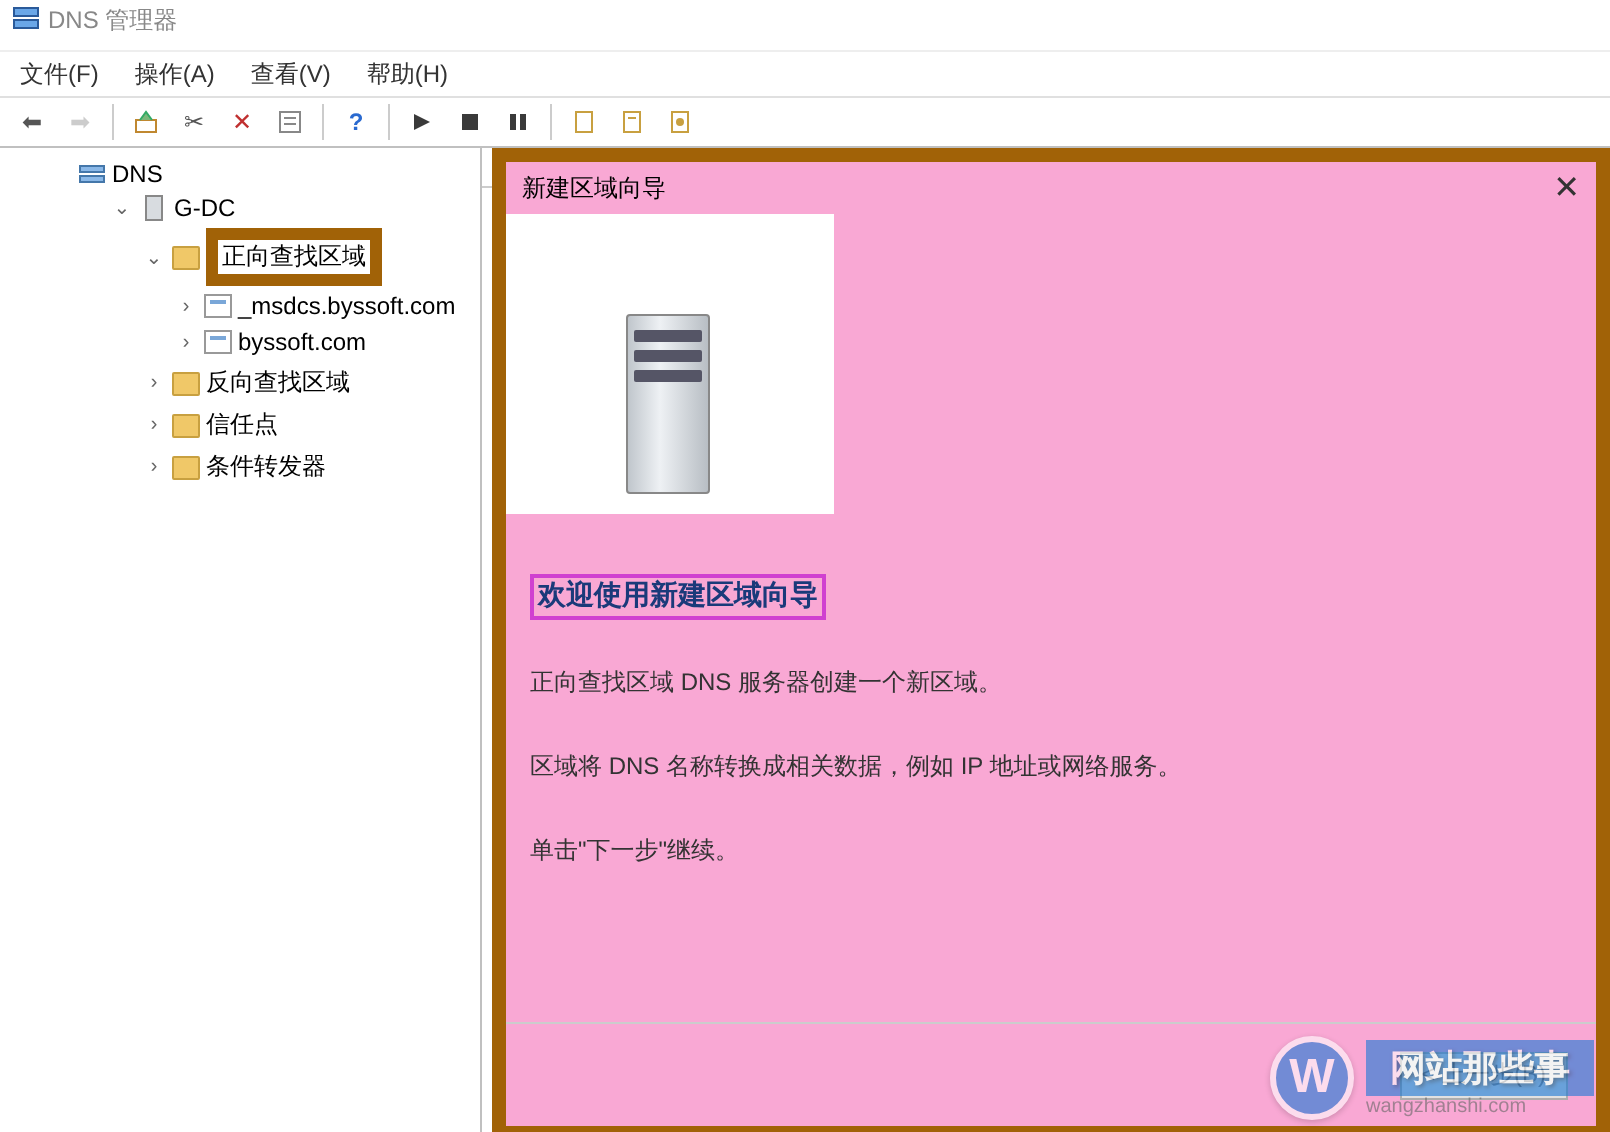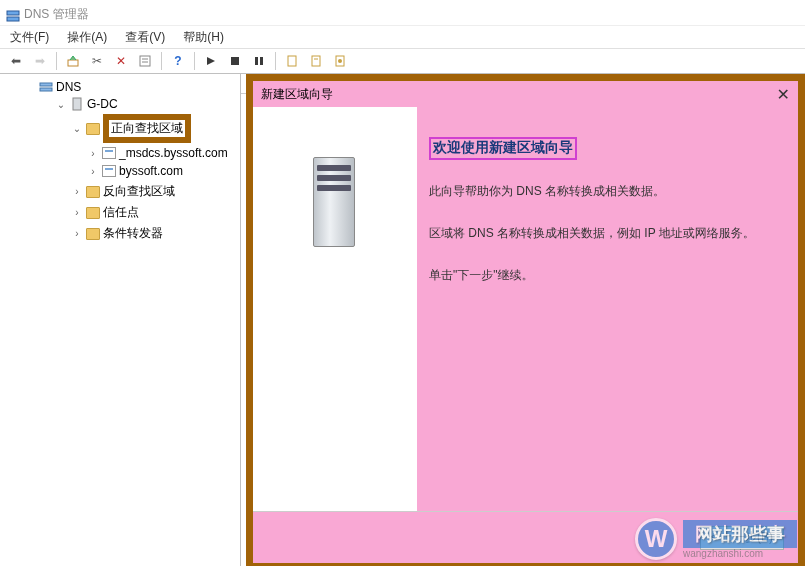--- a/index.html
+++ b/index.html
@@ -1,18 +1,18 @@
 <!DOCTYPE html>
 <html><head>
 <meta charset="utf-8">
 <style>
 * { box-sizing: border-box; margin: 0; padding: 0; font-family: "Microsoft YaHei", "Segoe UI", sans-serif; font-size: 12px; }
 body { background: #fff; width: 805px; height: 566px; overflow: hidden; position: relative; }
 
-.titlebar { height: 14px; background: #fff; display: flex; align-items: flex-end; padding: 2px 6px; color: #888; border-bottom: 1px solid #eee; margin-top: 12px;}
+.titlebar { height: 26px; background: #fff; display: flex; align-items: flex-start; padding: 2px 6px; color: #888; border-bottom: 1px solid #eee;}
 .titlebar .icon { width: 14px; height: 14px; margin-right: 4px; }
 
 .menubar { height: 22px; background: #fff; display: flex; align-items: center; padding: 0 6px; gap: 10px; color: #333; }
 .menubar span { padding: 2px 4px; cursor: default; }
 
 .toolbar { height: 26px; background: #fff; display: flex; align-items: center; padding: 2px 6px; gap: 4px; border-top: 1px solid #e0e0e0; border-bottom: 1px solid #c0c0c0;}
 .tbtn { width: 20px; height: 20px; display:flex; align-items:center; justify-content:center; border:1px solid transparent; color:#555;}
 .tsep { width:1px; height:18px; background:#ccc; margin:0 2px;}
 
 .main { display:flex; height: calc(566px - 22px - 22px - 26px); }
@@ -27,21 +27,21 @@
 .zone-icon { width:14px; height:12px; background:#fff; border:1px solid #999; display:inline-block; position:relative;}
 .zone-icon::after{content:""; position:absolute; top:2px; left:2px; right:2px; height:2px; background:#7aa7d8;}
 .highlight-box { border:6px solid #a16207; padding:0 2px; }
 
 .right-pane { flex:1; position:relative; background:#fff;}
 .right-header{ height:20px; border-bottom:1px solid #ccc; padding:2px 6px; display:flex; align-items:center;}
 
 .wizard { position:absolute; left:5px; top:0; right:0; bottom:0; background:#f9a8d4; border:7px solid #a16207;}
 .wizard-title { height:26px; display:flex; align-items:center; justify-content:space-between; padding:4px 8px;}
 .wizard-title .close{ font-size:16px; cursor:pointer; color:#333;}
-.wizard-body{ display:flex; height: calc(100% - 26px - 52px);}
+.wizard-body{ display:flex; height: calc(100% - 26px - 52px); flex-direction: column;}
 .wizard-left{ width:164px; background:#fff; display:flex; align-items:flex-start; justify-content:center; padding-top:40px;}
 .wizard-right{ flex:1; padding:30px 24px 10px 12px; color:#333;}
 .wizard-heading{ font-size:14px; font-weight:bold; color:#1a3a7a; display:inline-block;}
 .wizard-heading-wrap{ border:2px solid #d040d0; display:inline-block; padding:0 2px 1px 2px; margin-bottom:22px;}
 .wizard-right p{ font-size:12px; margin-bottom:24px; line-height:1.5;}
 .wizard-footer{ height:52px; border-top:1px solid #ccc; display:flex; align-items:center; justify-content:flex-end; padding:0 14px; gap:19px;}
 .wbtn{ min-width:82px; height:24px; background:#e1e1e1; border:1px solid #adadad; padding:0 10px; font-size:12px; color:#333;}
 .wbtn:disabled{ color:#888;}
 
 .server-img { width:60px; height:110px; position:relative;}
@@ -231,21 +231,21 @@
             <div class="tower"></div>
             <div class="slot" style="top:18px"></div>
             <div class="slot" style="top:28px"></div>
             <div class="slot" style="top:38px"></div>
           </div>
         </div>
         <div class="wizard-right">
           <div class="wizard-heading-wrap">
             <span class="wizard-heading">欢迎使用新建区域向导</span>
           </div>
-          <p>此向导帮助你为 DNS 名称转换成相关数据。</p>
+          <p>正向查找区域 DNS 服务器创建一个新区域。</p>
           <p>区域将 DNS 名称转换成相关数据，例如 IP 地址或网络服务。</p>
           <p>单击"下一步"继续。</p>
         </div>
       </div>
       <div class="wizard-footer">
         <button class="wbtn" disabled="">&lt; 上一步(B)</button>
       </div>
     </div>
   </div>
 </div>

